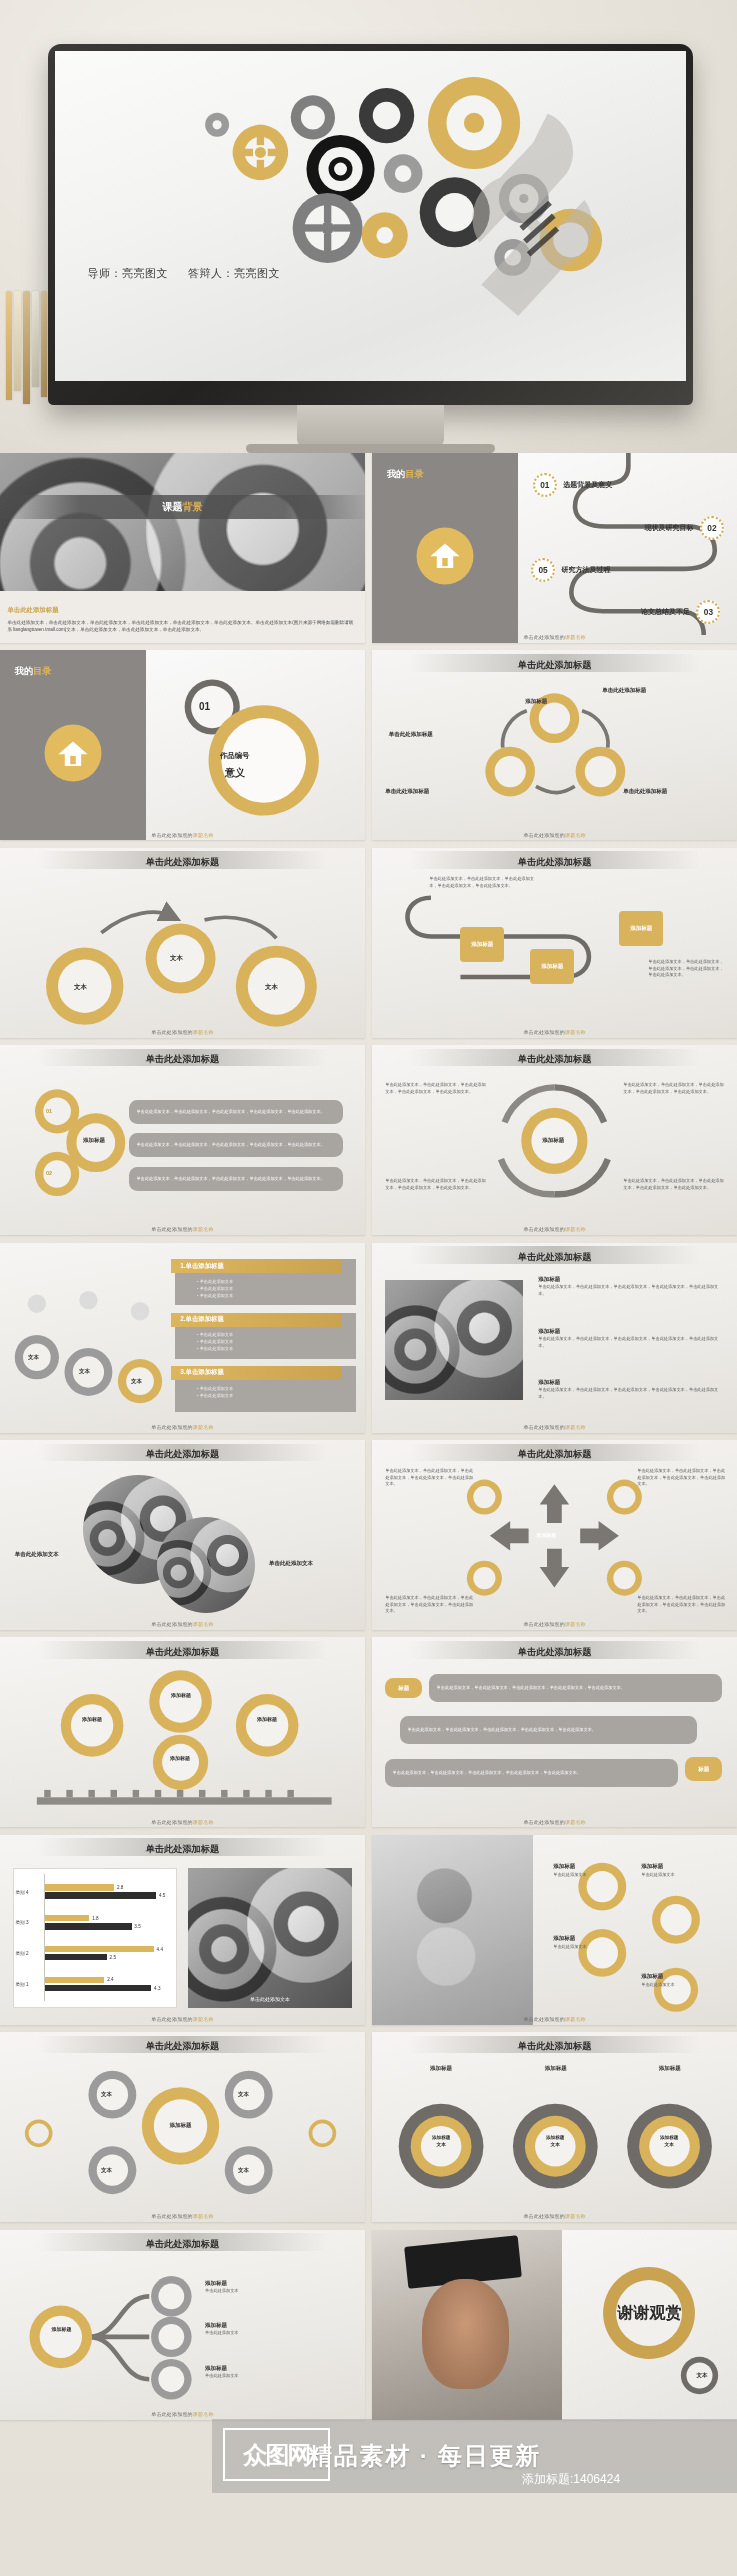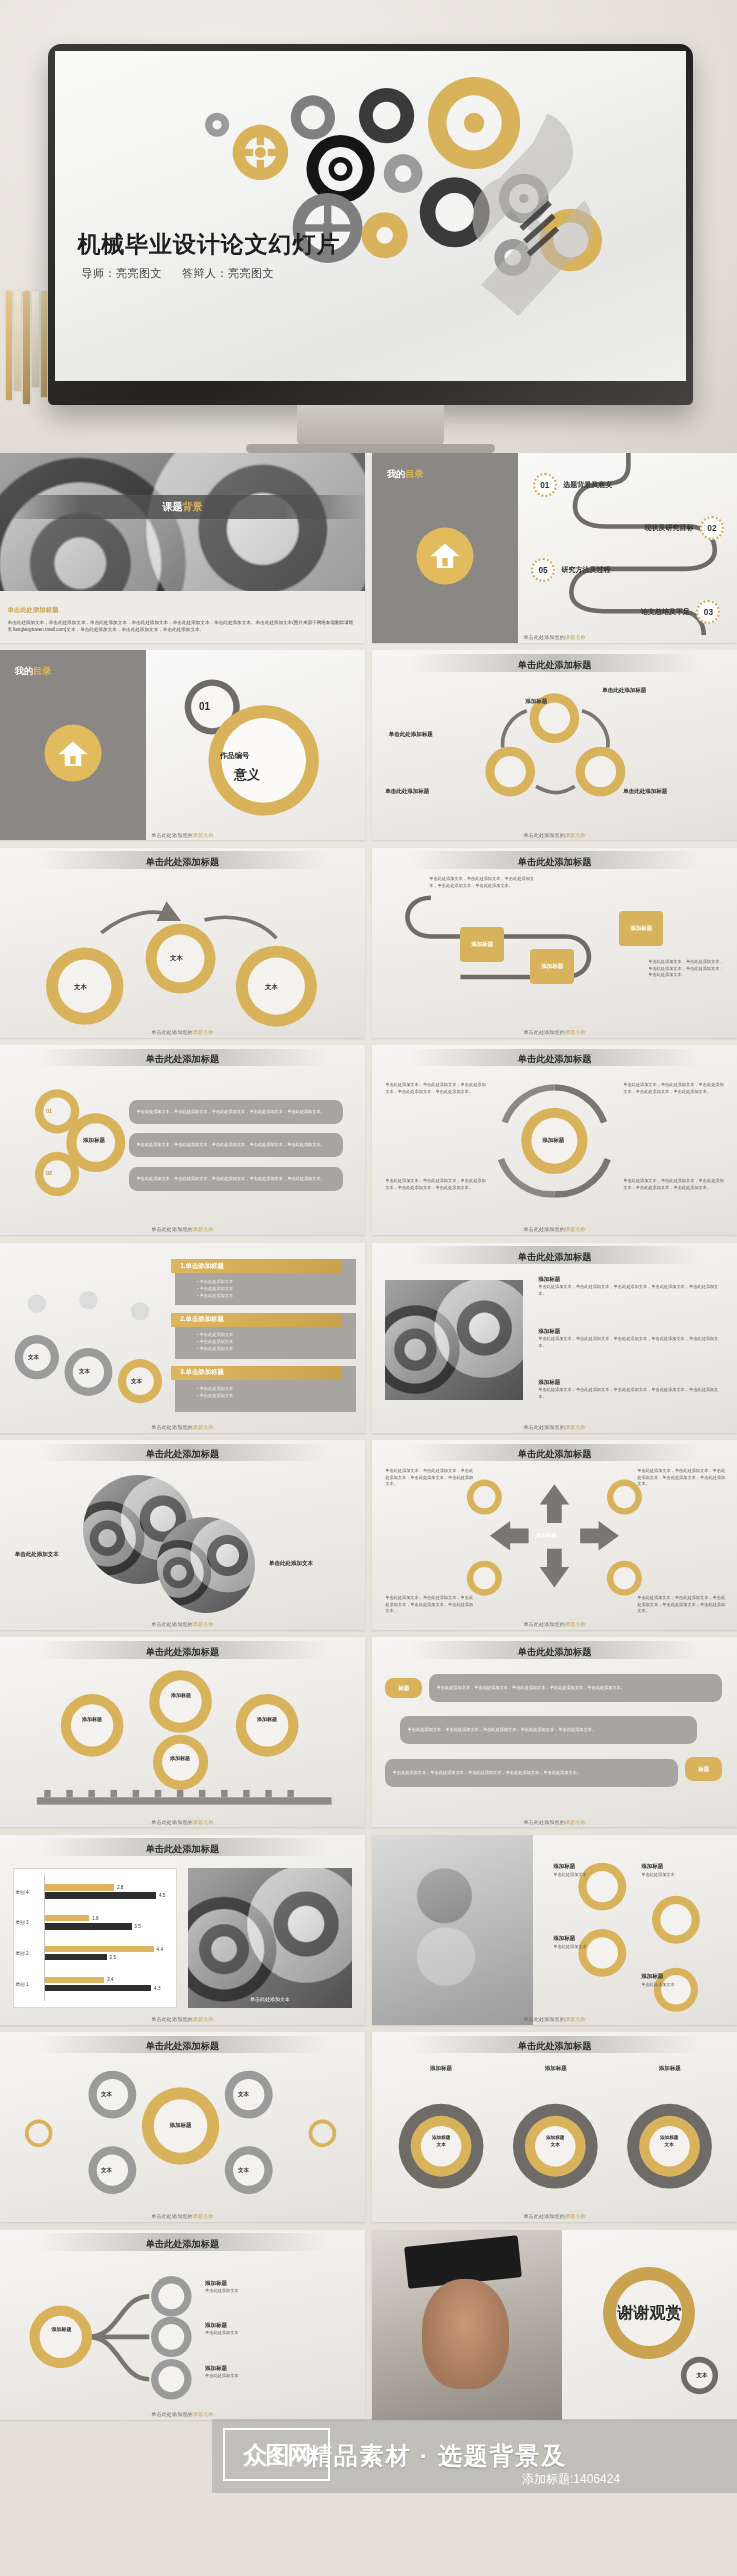--- a/index.html
+++ b/index.html
@@ -30,21 +30,21 @@
                   padding:7.4px 7.4px 24px 7.4px; box-shadow:0 13px 26px rgba(0,0,0,.28); }
   .screen{ position:relative; width:100%; height:100%; overflow:hidden;
            background:linear-gradient(160deg,#fbfbfa 0%,#f3f3f2 35%,#e6e6e5 72%,#efefee 100%); }
   .monitor-base{ position:absolute; left:249px; bottom:-42px; width:147px; height:42px;
                  background:linear-gradient(180deg,#cfcbc4,#b4afa6); border-radius:0 0 7.4px 7.4px; }
   .monitor-foot{ position:absolute; left:198px; bottom:-48px; width:249px; height:9.2px;
                  background:#a9a49b; border-radius:5.5px; }
 
   .hero-title{ position:absolute; left:22px; top:178px; font-size:23px; font-weight:bold;
                color:#1d1d1d; letter-spacing:0.9px; }
-  .hero-sub{ position:absolute; left:26px; top:215px; font-size:11px; color:#3a3a3a; letter-spacing:0.5px; }
+  .hero-sub{ position:absolute; left:32px; top:215px; font-size:11px; color:#3a3a3a; letter-spacing:0.5px; }
   .hero-sub span{ margin-right:16.6px; }
 
   .wrench{ position:absolute; right:85px; top:53px; width:138px; height:240px; opacity:.92; }
 
   
   .grid{ position:absolute; top:453px; left:0; width:737px; }
   .row{ display:flex; gap:7.4px; padding:0 0 7.4px 0; }
   .slide{ position:relative; width:365px; height:190px; overflow:hidden;
           background:linear-gradient(170deg,#f6f5f3 0%,#eceae6 60%,#e3e0da 100%);
           box-shadow:0 0.9px 1.8px rgba(0,0,0,.10); }
@@ -251,21 +251,20 @@
             <path d="M92 10 C120 22 128 58 110 78 L 74 118 L 96 142 L 132 104
                      C150 128 140 164 112 174 L 60 230 L 20 196 L 74 138 L 52 114
                      L 18 150 C 2 126 12 90 40 80 L 76 42 Z" fill="#b9b6b0" opacity="0.6"></path>
             <g fill="#2f2f2f" opacity="0.85">
               <rect x="58" y="118" width="42" height="6" transform="rotate(-42 79 121)"></rect>
               <rect x="62" y="132" width="42" height="6" transform="rotate(-42 83 135)"></rect>
               <rect x="66" y="146" width="42" height="6" transform="rotate(-42 87 149)"></rect>
             </g>
           </svg>
 
-          <div class="hero-title">机械毕业设计论文幻灯片</div>
           <div class="hero-sub">
             <span>导师：亮亮图文</span>
             <span>答辩人：亮亮图文</span>
           </div>
         </div>
         <div class="monitor-base"></div>
         <div class="monitor-foot"></div>
       </div>
     </div>
   </div>
@@ -349,21 +348,21 @@
               <circle cx="72" cy="62" r="30" fill="#6f6c68"></circle>
               <circle cx="72" cy="62" r="23" fill="#f7f6f4"></circle>
             </g>
             <g>
               <circle cx="128" cy="120" r="60" fill="#d9b35c"></circle>
               <circle cx="128" cy="120" r="46" fill="#fbfaf8"></circle>
             </g>
           </svg>
           <div class="g-label" style="left:53px; top:51px; font-size:10px">01</div>
           <div class="g-label" style="left:74px; top:101px; font-size:7.4px">作品编号</div>
-          <div class="g-label" style="left:88px; top:116px; font-size:13px">意义</div>
+          <div class="g-label" style="left:79px; top:116px; font-size:10px">意义</div>
         </div>
         <div class="s-foot">
           <span>单击此处添加您的</span><span class="foot-accent">课题名称</span>
         </div>
       </div>
 
       <div class="slide">
         <div class="s-band"></div>
         <div class="s-title">单击此处添加标题</div>
         <svg viewBox="0 0 396 206" style="position:absolute;inset:0">
@@ -931,18 +930,18 @@
           </svg>
           <div style="position:absolute;right:29.5px;bottom:41px;font-size:5.5px;font-weight:bold;color:#2a2a2a">文本</div>
         </div>
       </div>
     </div>
 
   </div>
 
   <div class="watermark">
     <div class="wm-logo">众图网</div>
-    <div class="wm-main">精品素材 · 选题背景及</div>
+    <div class="wm-main">精品素材 · 每日更新</div>
     <div class="wm-code">添加标题:1406424</div>
   </div>
 
 </div>
 
 
 </body></html>

